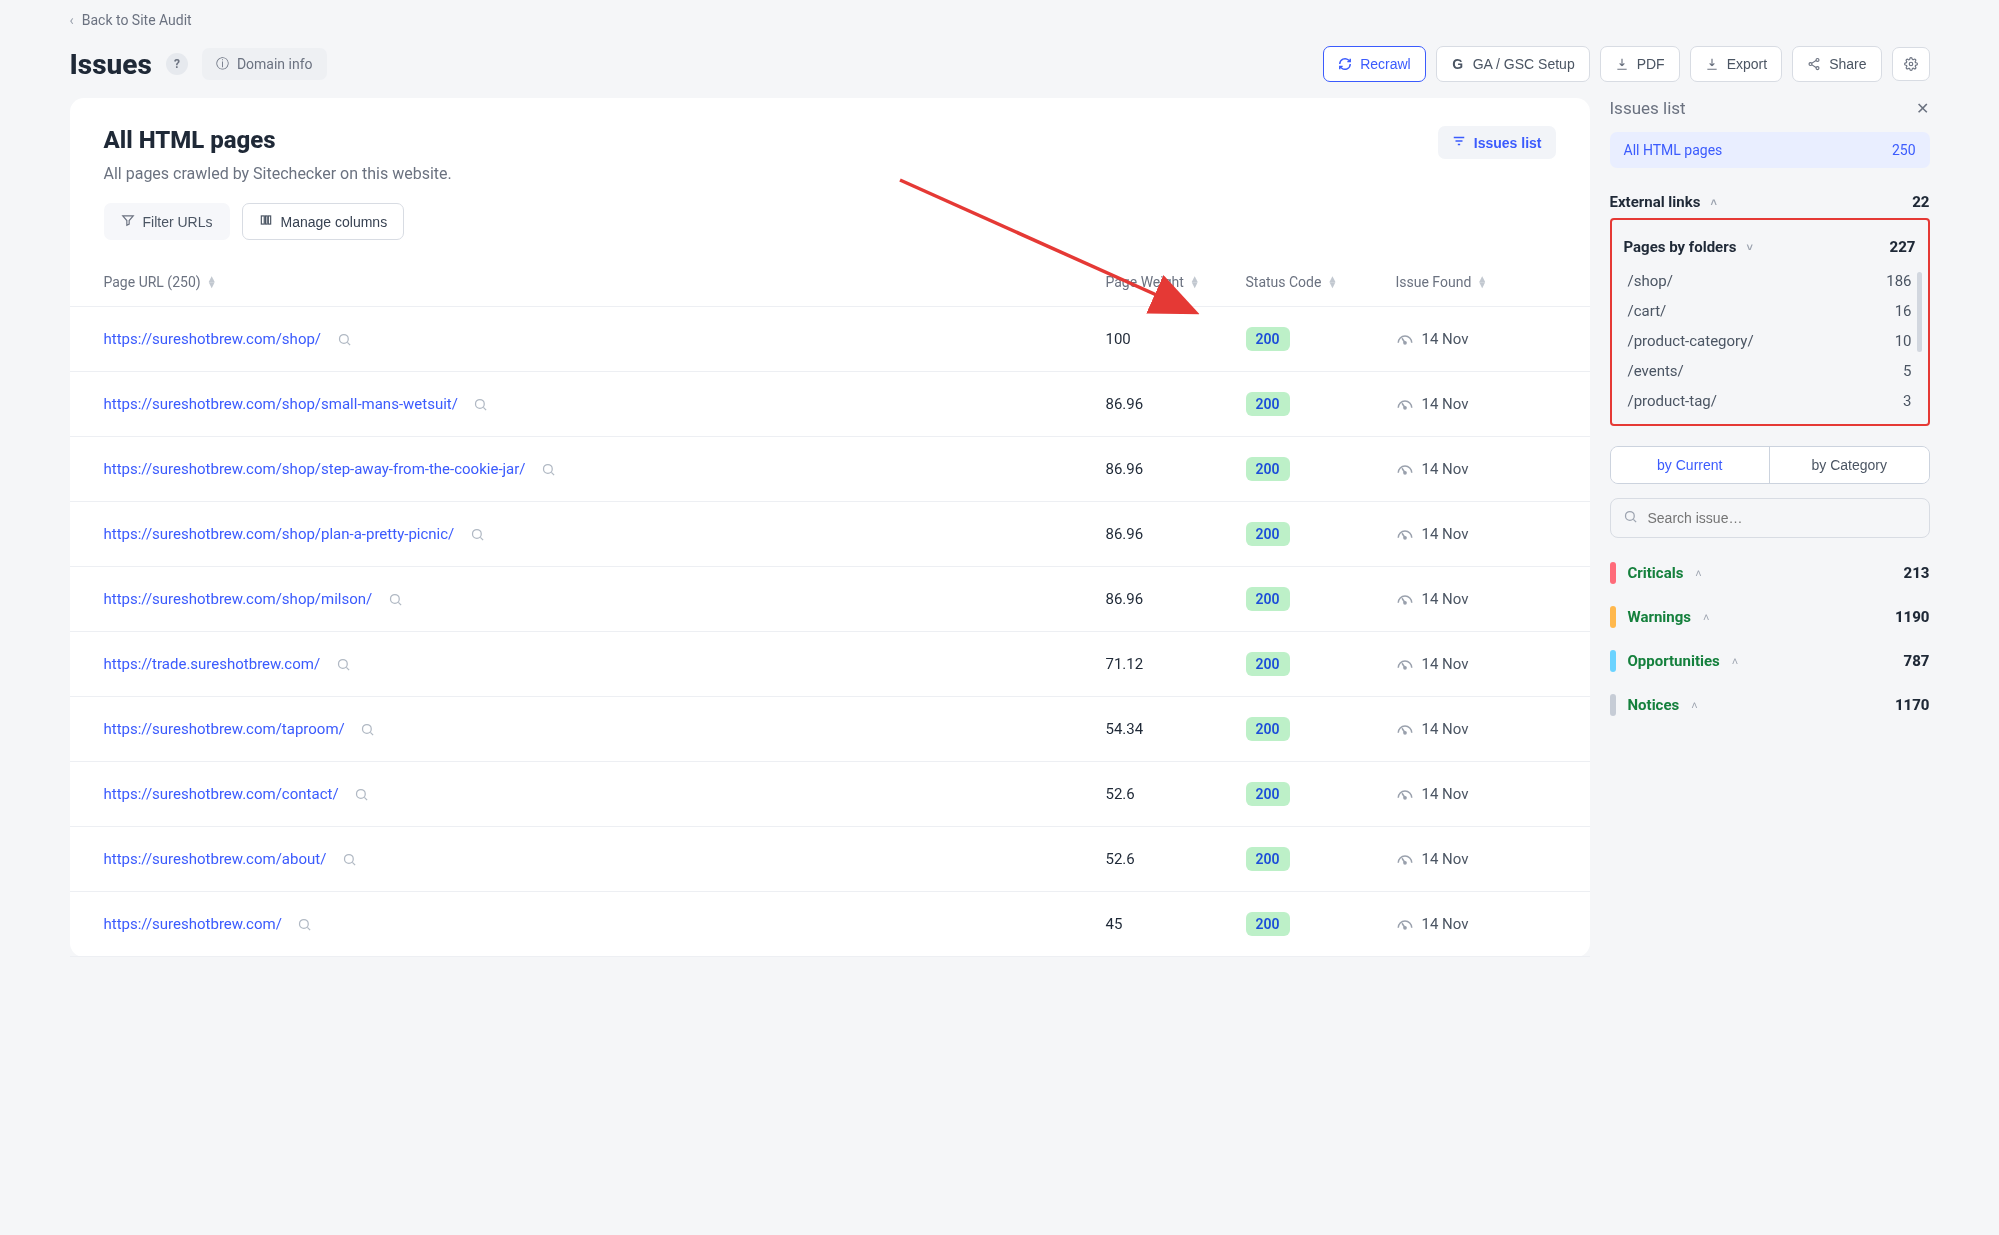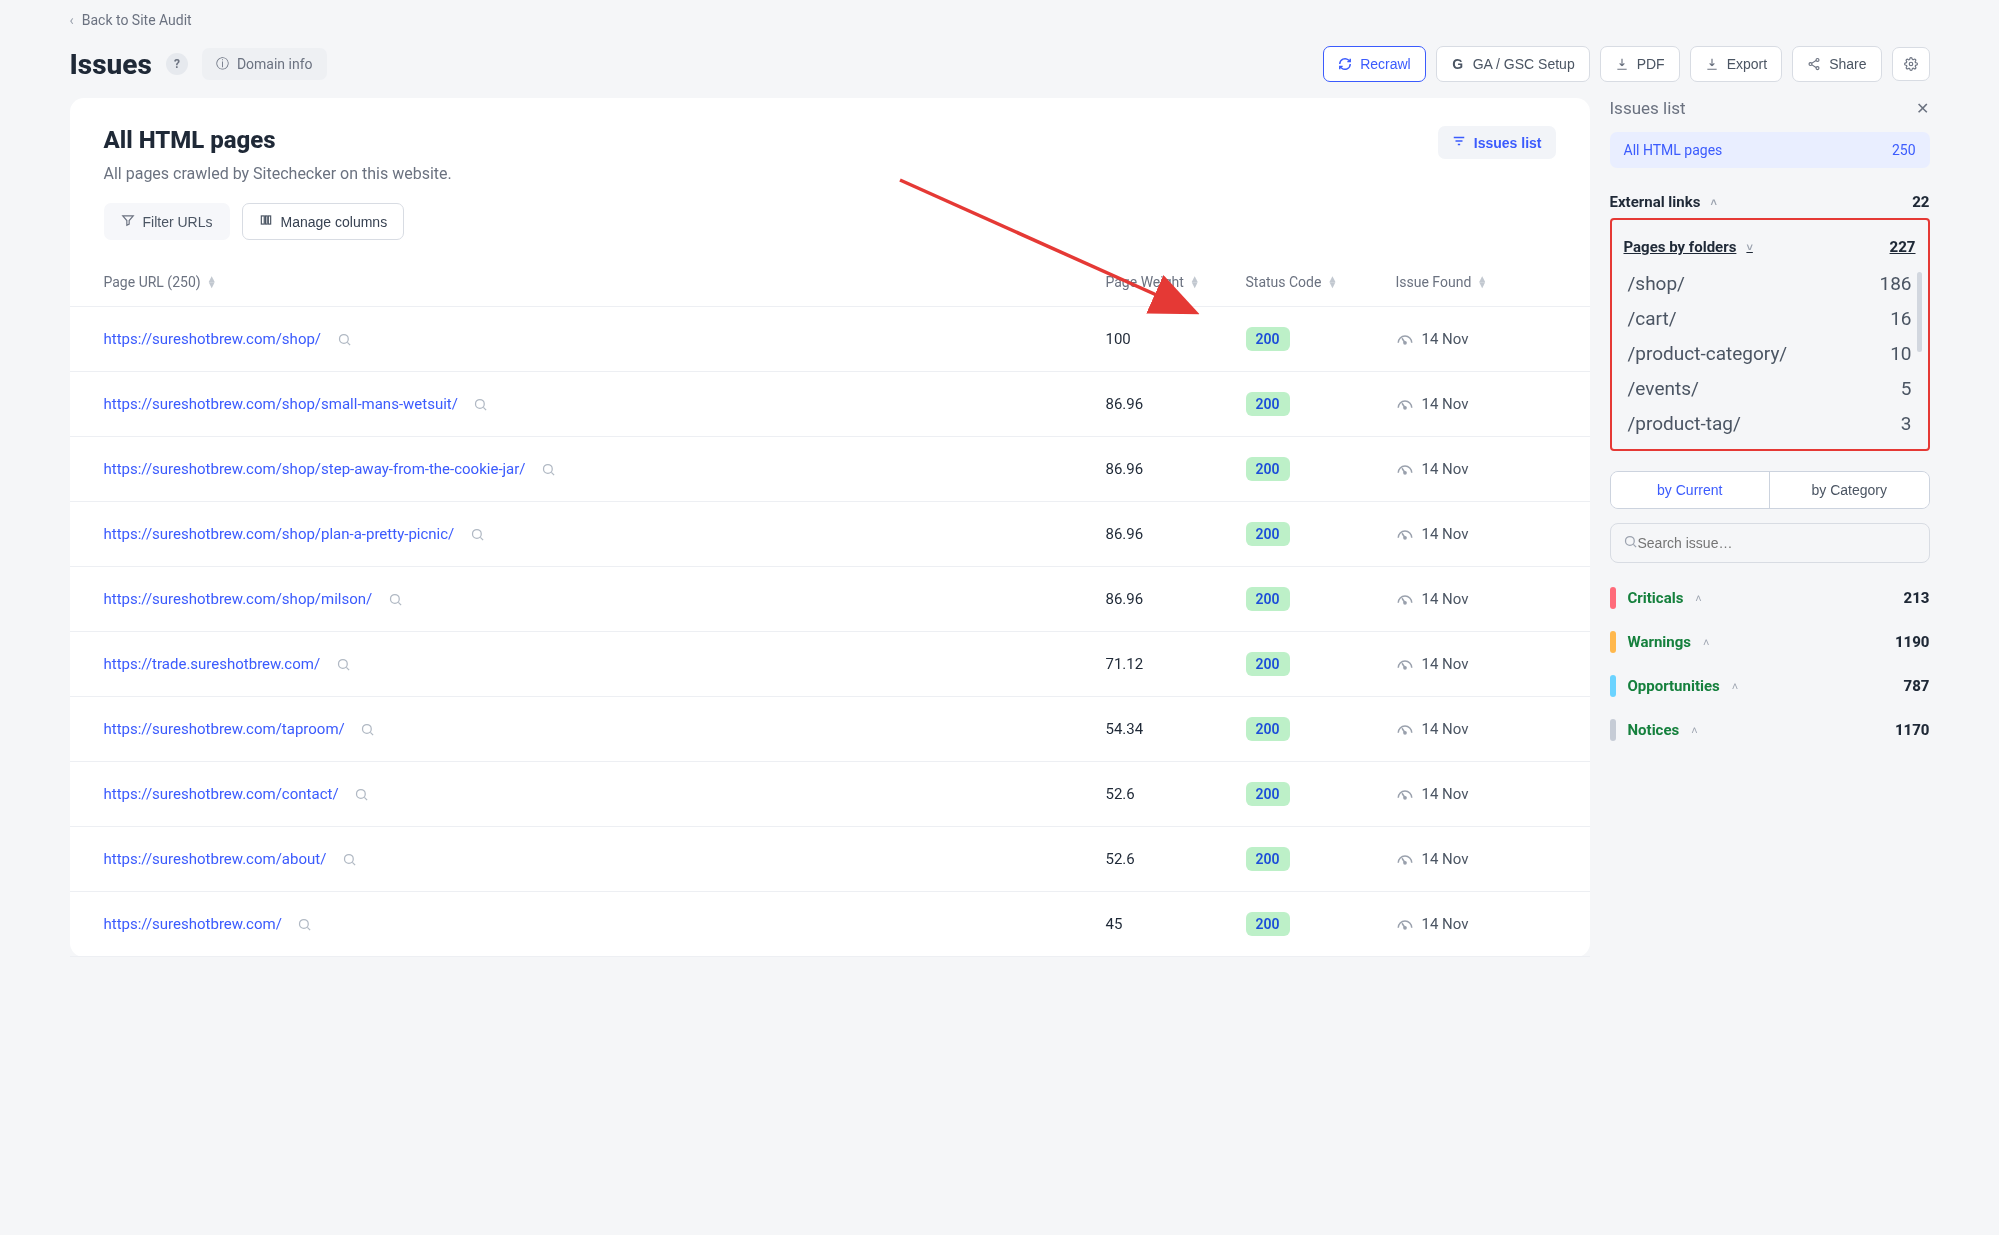--- a/index.html
+++ b/index.html
@@ -262,21 +262,21 @@
 .folder-items {
   display: flex;
   flex-direction: column;
   gap: 12px;
   margin: 10px 0 2px 0;
 }
 .folder-item {
   display: flex;
   justify-content: space-between;
   color: #4b5563;
-  font-size: 19px;
+  font-size: 15px;
   padding: 0 4px;
 }
 .folder-item .ct { color: #4b5563; }
 .scrollhint {
   position: absolute;
   right: 6px;
   top: 52px;
   width: 5px;
   height: 80px;
   background: #d2d7df;
@@ -297,20 +297,21 @@
   background: #fff;
   color: #4b5563;
   font-size: 14px;
   font-weight: 500;
 }
 .seg button.active { color: #3b5bfd; }
 .seg button:first-child { border-right: 1px solid #ccd3de; }
 .side-search {
   display: flex;
   align-items: center;
+  gap: 10px;
   border: 1px solid #d8dce3;
   border-radius: 8px;
   padding: 10px 12px;
   margin-bottom: 24px;
   color: #9ca3af;
 }
 .side-search input {
   border: none;
   outline: none;
   flex: 1;
@@ -751,21 +752,21 @@
 
       <div class="side-row">
         <span class="lbl">
           <span>External links</span>
           <span class="chev">˄</span>
         </span>
         <span class="val">22</span>
       </div>
 
       <div class="callout-box">
-        <div class="side-row" style="margin-bottom:6px;text-decoration:underline;">
+        <div class="side-row" style="margin-bottom:6px;">
           <span class="lbl">
             <span>Pages by folders</span>
             <span class="chev">˅</span>
           </span>
           <span class="val">227</span>
         </div>
         <div class="folder-items" id="folders-container">
             <div class="folder-item">
               <span>/shop/</span>
               <span class="ct">186</span>

